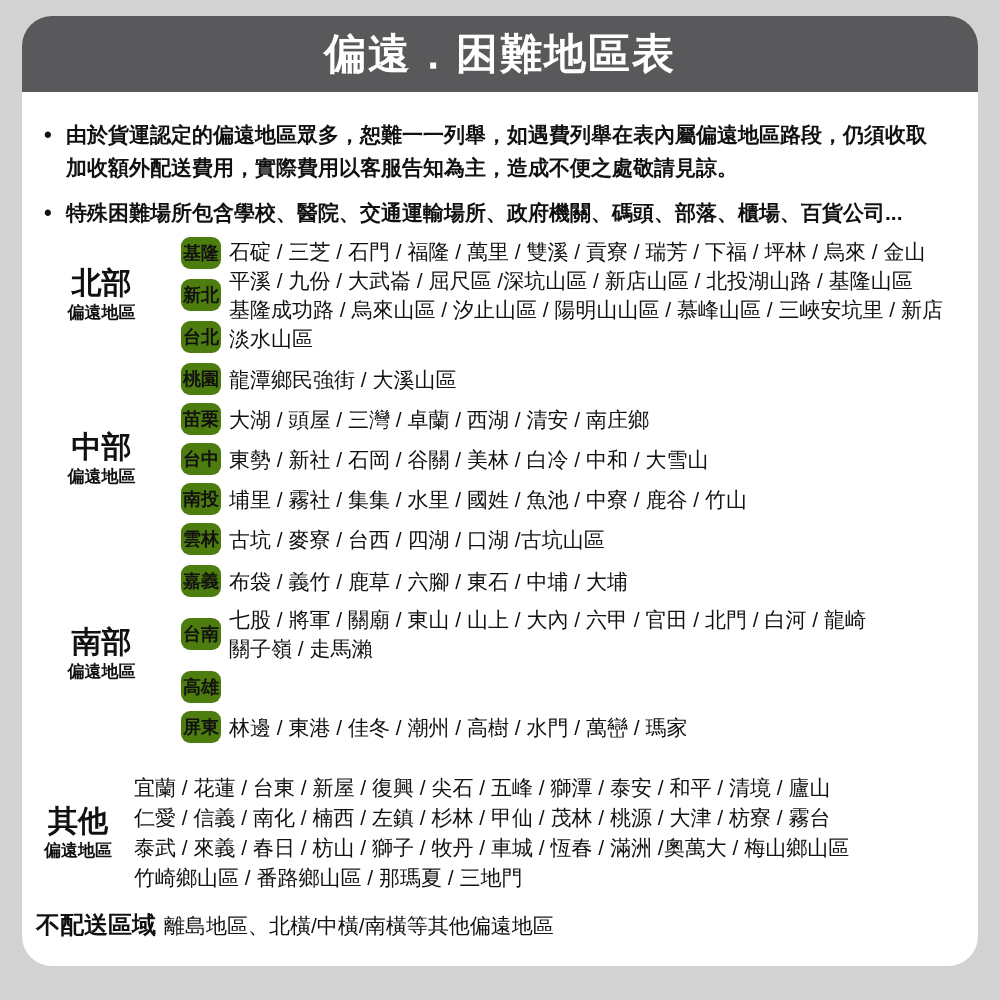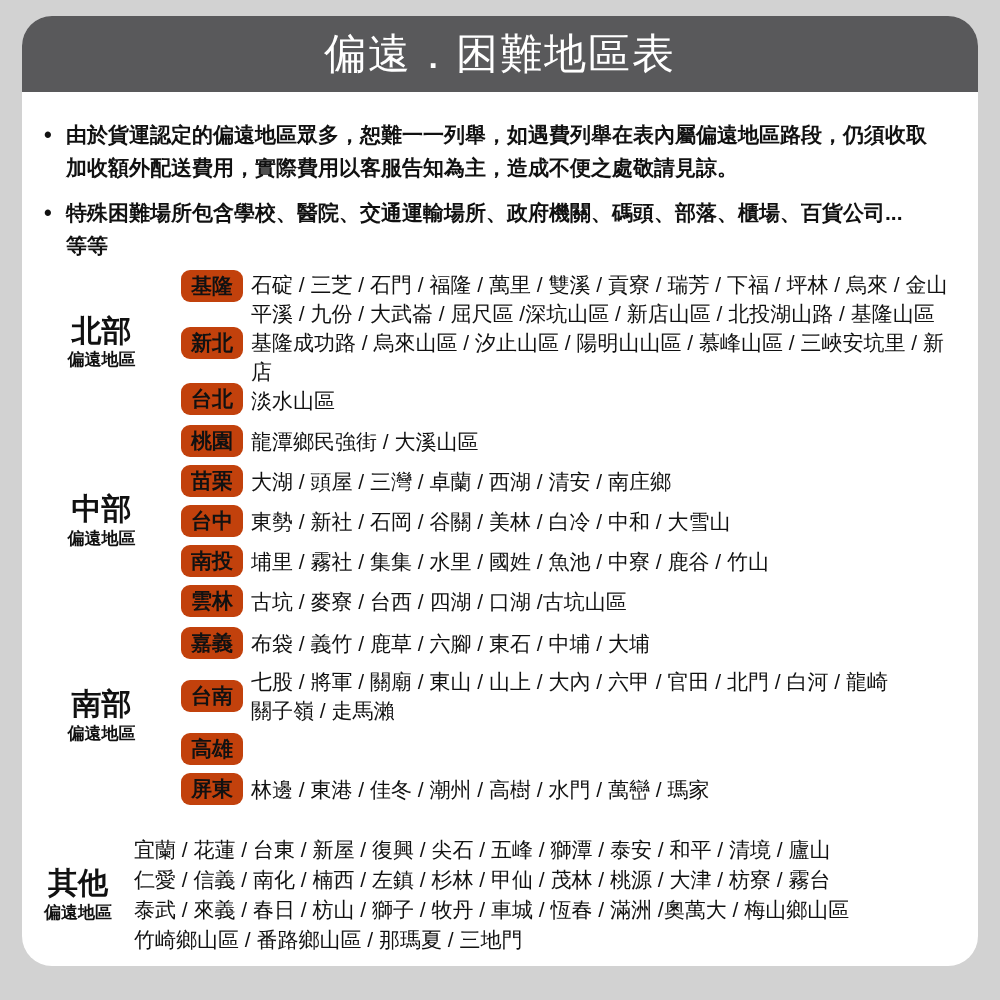--- a/index.html
+++ b/index.html
@@ -14,37 +14,37 @@
   .card{
     position:absolute;left:22px;top:16px;width:956px;height:950px;
     background:#ffffff;border-radius:30px;overflow:hidden;
     box-sizing:border-box;
   }
   .card-header{
     height:76px;background:#59595b;
     display:flex;align-items:center;justify-content:center;
   }
   .card-title{
-    color:#ffffff;font-size:42px;font-weight:normal;letter-spacing:2px;
+    color:#ffffff;font-size:42px;font-weight:bold;letter-spacing:2px;
   }
   .card-body{padding:10px 14px 0 0;}
   .intro{font-weight:bold;font-size:21px;line-height:33px;padding:4px 6px 2px 0;}
   .bullet{position:relative;padding-left:44px;margin-top:12px;}
   .bullet::before{content:"\2022";position:absolute;left:22px;top:0;font-size:22px;}
   .groups{margin-top:6px;display:flex;flex-direction:column;gap:10px;}
   .group{display:flex;align-items:center;}
   .group-label{width:159px;flex-shrink:0;text-align:center;}
   .group-label-main{font-size:30px;font-weight:bold;line-height:1.15;}
   .group-label-sub{font-size:17px;font-weight:bold;}
   .group-rows{flex:1;display:flex;flex-direction:column;gap:8px;}
   .row{display:flex;align-items:center;gap:8px;}
   .badge{
-    width:62px;height:32px;flex-shrink:0;border-radius:9px;background:#c2410c;
+    width:40px;height:32px;flex-shrink:0;border-radius:9px;background:#4d7c0f;
     display:flex;align-items:center;justify-content:center;
-    font-size:21px;font-weight:bold;
+    font-size:18px;font-weight:bold;
   }
   .row-text{font-size:21px;line-height:29px;}
   .multi{align-items:stretch;}
   .badge-col{display:flex;flex-direction:column;justify-content:space-between;flex-shrink:0;}
   .multiline{display:flex;flex-direction:column;justify-content:center;}
   .group-other{margin-top:20px;align-items:center;}
   .group-other .group-label{width:112px;}
   .other-lines{font-size:21px;line-height:30px;}
   .footer{
     margin-top:16px;display:flex;align-items:baseline;gap:8px;padding-left:14px;
@@ -63,21 +63,20 @@
 
   <div class="card-body">
 
     <div class="intro">
       <div class="bullet">
         <div>由於貨運認定的偏遠地區眾多，恕難一一列舉，如遇費列舉在表內屬偏遠地區路段，仍須收取</div>
         <div>加收額外配送費用，實際費用以客服告知為主，造成不便之處敬請見諒。</div>
       </div>
       <div class="bullet">
         <div>特殊困難場所包含學校、醫院、交通運輸場所、政府機關、碼頭、部落、櫃場、百貨公司...</div>
-        <div>等等</div>
       </div>
     </div>
 
     <div class="groups">
 
       <div class="group">
         <div class="group-label">
           <div class="group-label-main">北部</div>
           <div class="group-label-sub">偏遠地區</div>
         </div>

